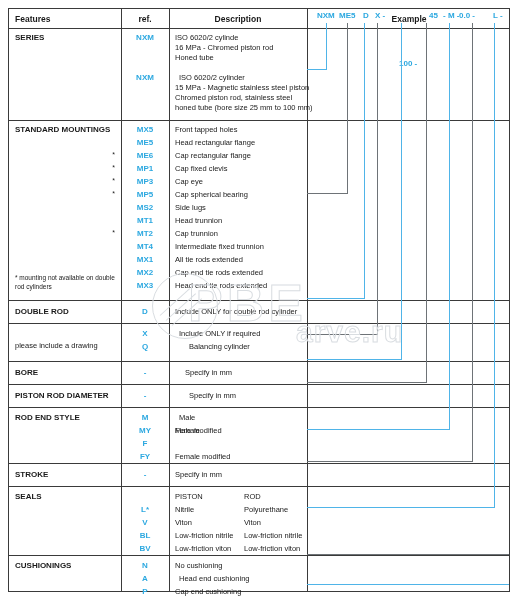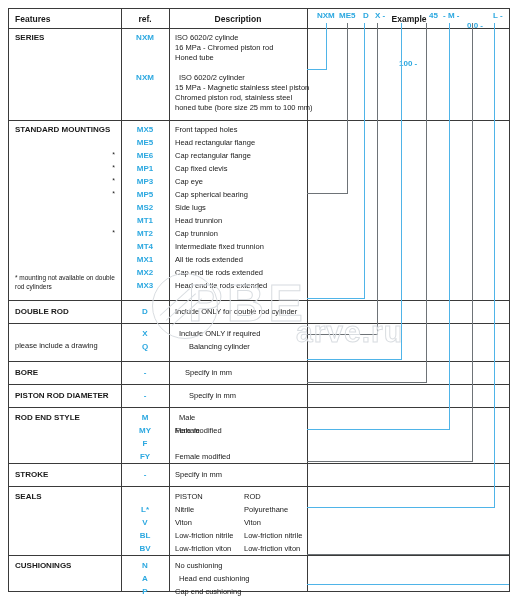--- a/index.html
+++ b/index.html
@@ -360,21 +360,21 @@
 
   <div id="leaders">
 
     <div class="code" style="left:10px;">NXM</div>
     <div class="code" style="left:32px;">ME5</div>
     <div class="code" style="left:56px;">D</div>
     <div class="code" style="left:68px;">X -</div>
     <div class="code" style="left:92px;margin-top:48px;">100 -</div>
     <div class="code" style="left:122px;">45</div>
     <div class="code" style="left:136px;">- M -</div>
-    <div class="code" style="left:160px;margin-top:10px;">0.0 -</div>
+    <div class="code" style="left:152px;">0.0 -</div>
     <div class="code" style="left:186px;">L -</div>
 
     <div class="lead-v blue" style="left:19px;  top:14px; height:47px;"></div>
     <div class="lead-h blue" style="left:0;   top:60px; width:20px;"></div>
 
     <div class="lead-v" style="left:40px; top:14px; height:171px;"></div>
     <div class="lead-h" style="left:0; top:184px; width:41px;"></div>
 
     <div class="lead-v blue" style="left:57px; top:14px; height:276px;"></div>
     <div class="lead-h blue" style="left:0; top:289px; width:58px;"></div>

